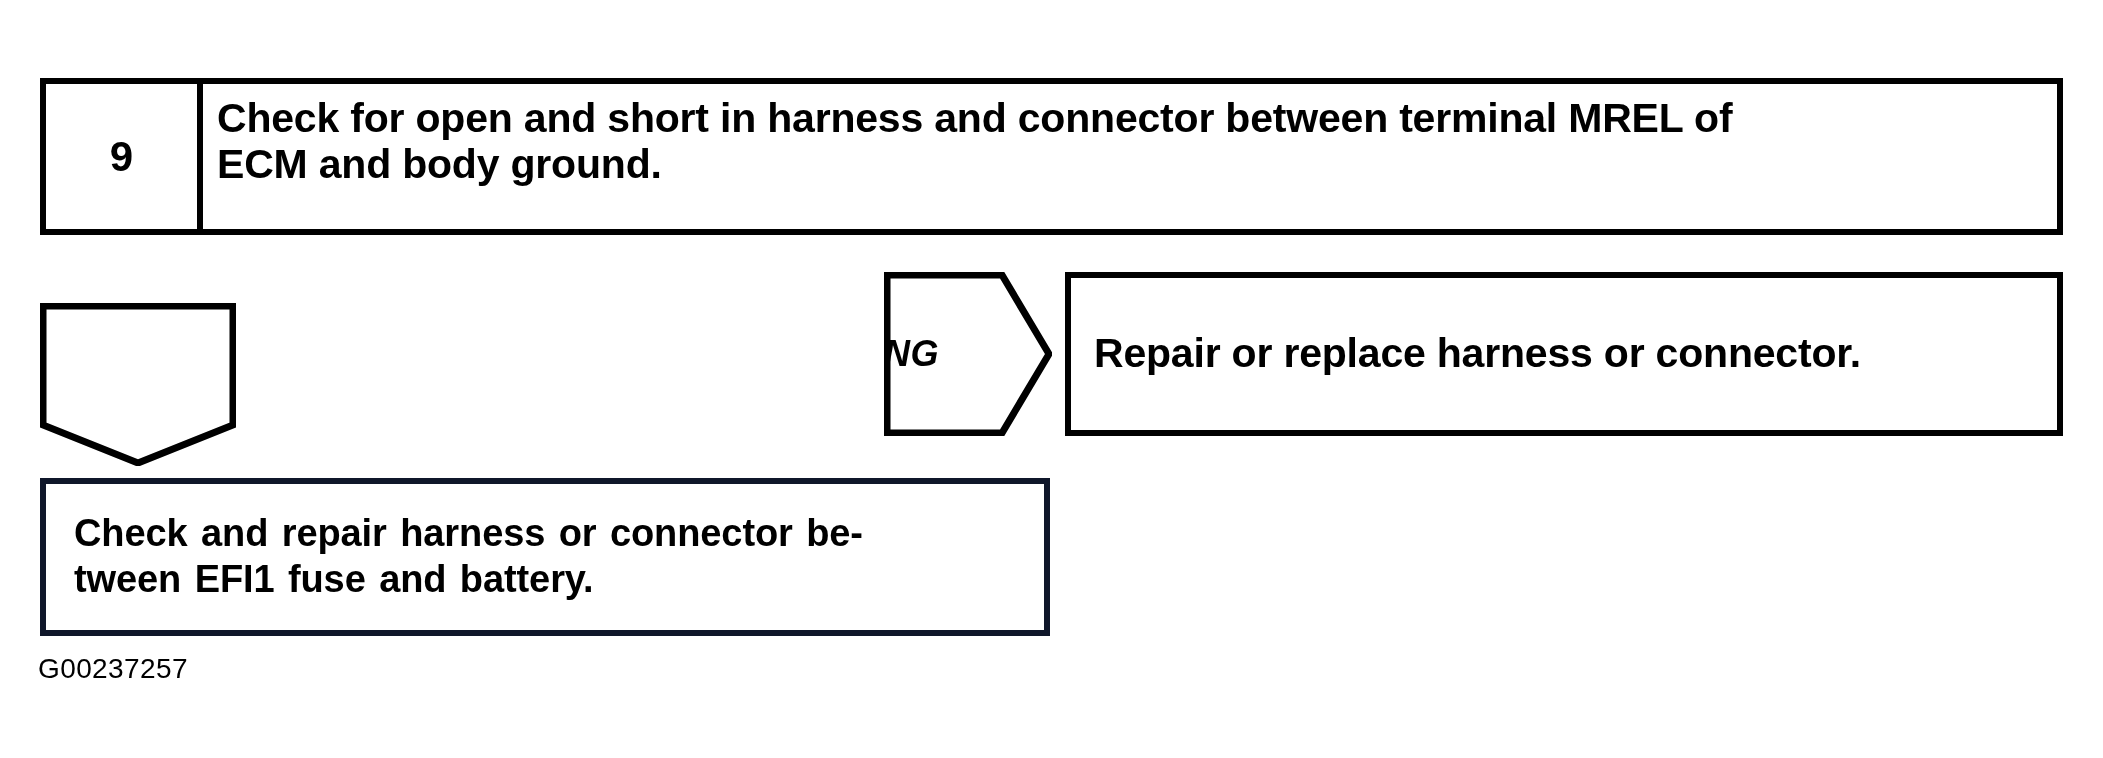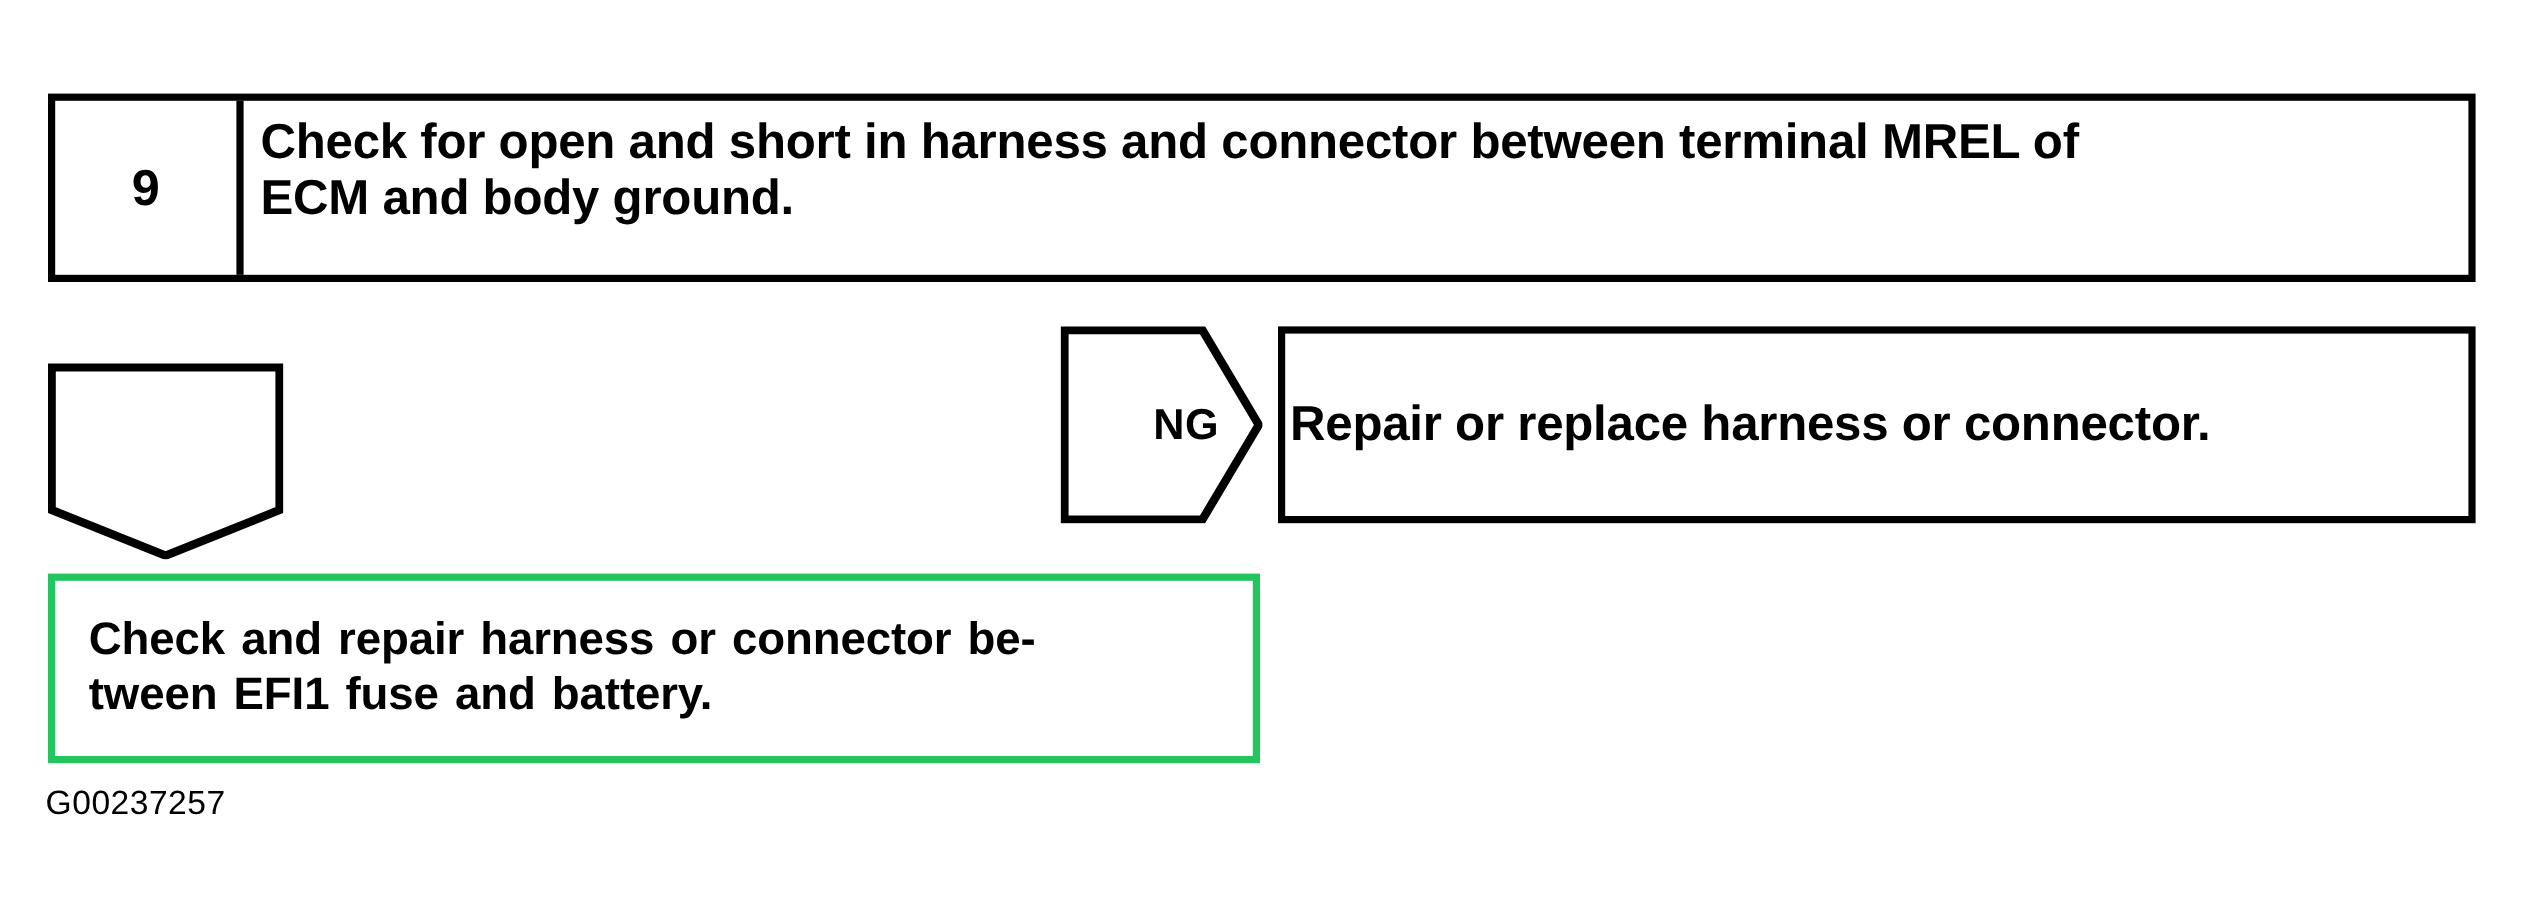--- a/index.html
+++ b/index.html
@@ -95,56 +95,57 @@
     top: 272px;
     width: 168px;
     height: 164px;
   }
   .ng-arrow svg { display: block; width: 100%; height: 100%; }
   .ng-label {
     position: absolute;
     left: 884px;
     top: 336px;
     width: 132px;
-    text-align: right;
+    text-align: left;
     font-size: 36px;
     font-weight: bold;
     line-height: 1;
     letter-spacing: 0.5px;
+    font-style: italic;
   }
 
   
   .ng-result-box {
     position: absolute;
     left: 1065px;
     top: 272px;
     width: 998px;
     height: 164px;
     border: 6px solid #000000;
     box-sizing: border-box;
     background: #ffffff;
     display: flex;
     align-items: center;
-    padding-left: 4px;
+    padding-left: 23px;
   }
   .ng-result-text {
     font-size: 41px;
     font-weight: bold;
     line-height: 1.12;
     letter-spacing: -0.2px;
   }
 
   
   .ok-result-box {
     position: absolute;
     left: 40px;
     top: 478px;
     width: 1010px;
     height: 158px;
-    border: 6px solid #22c55e;
+    border: 6px solid #0f172a;
     box-sizing: border-box;
     background: #ffffff;
     display: flex;
     align-items: center;
     padding: 0 20px 0 28px;
   }
   .ok-result-text {
     font-size: 38px;
     font-weight: bold;
     line-height: 1.2;

